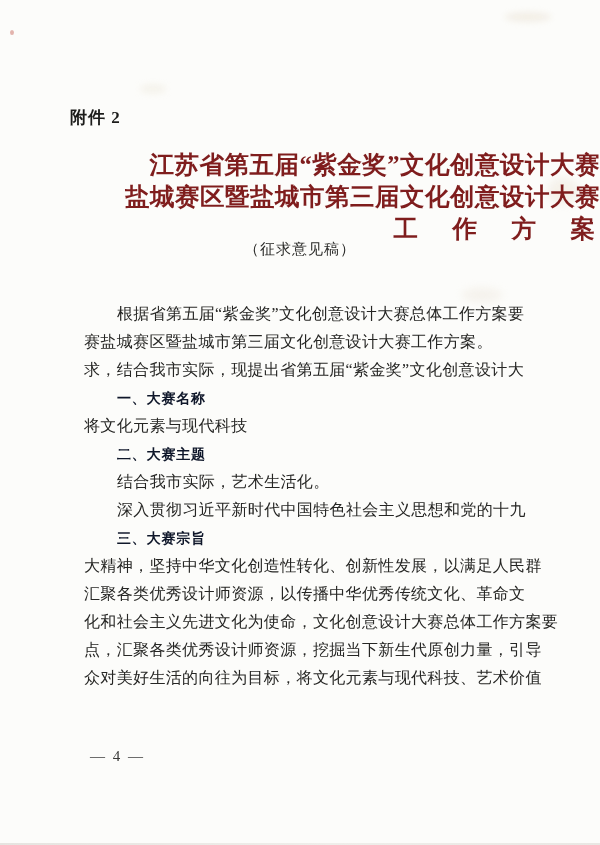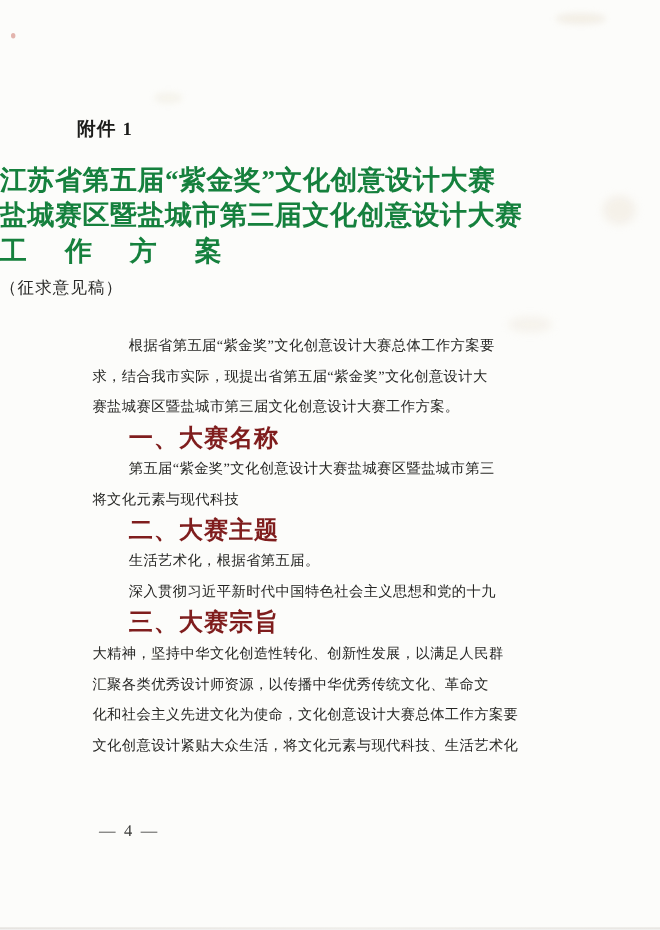--- a/index.html
+++ b/index.html
@@ -43,61 +43,62 @@
     font-weight: bold;
     color: #1c1c1a;
     letter-spacing: 1px;
   }
 
   .title-block {
     position: absolute;
     left: 0;
     top: 149px;
     width: 100%;
-    text-align: left;
+    text-align: right;
     font-weight: bold;
-    color: #15803d;
+    color: #7f1d1d;
     font-size: 24.5px;
     line-height: 32px;
     letter-spacing: 0.5px;
   }
   .title-line { white-space: nowrap; }
   .title-line.spread { letter-spacing: 5px; }
 
   .doc-subtitle {
     position: absolute;
     left: 0;
-    top: 252px;
+    top: 240px;
     width: 100%;
+    text-align: center;
     font-size: 15px;
     color: #2a2a28;
     letter-spacing: 1px;
   }
 
   .doc-body {
     position: absolute;
     left: 84px;
     top: 300px;
     width: 470px;
   }
   .line {
     height: 28px;
     line-height: 28px;
-    font-size: 13px;
+    font-size: 16px;
     letter-spacing: 0.35px;
     white-space: nowrap;
     color: #262624;
   }
   .line.indent { padding-left: 33px; }
   .line.heading {
     font-family: "Liberation Sans", "DejaVu Sans", sans-serif;
     font-weight: bold;
-    font-size: 22px;
+    font-size: 14px;
     letter-spacing: 0.8px;
-    color: #7f1d1d;
+    color: #0f172a;
   }
 
   .page-number {
     position: absolute;
     left: 90px;
     top: 748px;
     font-size: 15px;
     letter-spacing: 2px;
     color: #3a3a38;
   }
@@ -106,43 +107,43 @@
 <body>
 
 <div class="page">
 
   <span class="speck red"></span>
   <span class="speck beige1"></span>
   <span class="speck beige2"></span>
   <span class="speck beige3"></span>
   <span class="speck beige4"></span>
 
-  <div class="attachment-label">附件 1</div>
+  <div class="attachment-label">附件 2</div>
 
   <div class="title-block">
     <div class="title-line">江苏省第五届“紫金奖”文化创意设计大赛</div>
     <div class="title-line">盐城赛区暨盐城市第三届文化创意设计大赛</div>
     <div class="title-line spread">工　作　方　案</div>
   </div>
 
   <div class="doc-subtitle">（征求意见稿）</div>
 
   <div class="doc-body" id="doc-body">
       <div class="line indent">根据省第五届“紫金奖”文化创意设计大赛总体工作方案要</div>
+      <div class="line">赛盐城赛区暨盐城市第三届文化创意设计大赛工作方案。</div>
       <div class="line">求，结合我市实际，现提出省第五届“紫金奖”文化创意设计大</div>
-      <div class="line">赛盐城赛区暨盐城市第三届文化创意设计大赛工作方案。</div>
       <div class="line heading indent">一、大赛名称</div>
-      <div class="line indent">第五届“紫金奖”文化创意设计大赛盐城赛区暨盐城市第三</div>
       <div class="line">将文化元素与现代科技</div>
       <div class="line heading indent">二、大赛主题</div>
-      <div class="line indent">生活艺术化，根据省第五届。</div>
+      <div class="line indent">结合我市实际，艺术生活化。</div>
       <div class="line indent">深入贯彻习近平新时代中国特色社会主义思想和党的十九</div>
       <div class="line heading indent">三、大赛宗旨</div>
       <div class="line">大精神，坚持中华文化创造性转化、创新性发展，以满足人民群</div>
       <div class="line">汇聚各类优秀设计师资源，以传播中华优秀传统文化、革命文</div>
       <div class="line">化和社会主义先进文化为使命，文化创意设计大赛总体工作方案要</div>
-      <div class="line">文化创意设计紧贴大众生活，将文化元素与现代科技、生活艺术化</div>
+      <div class="line">点，汇聚各类优秀设计师资源，挖掘当下新生代原创力量，引导</div>
+      <div class="line">众对美好生活的向往为目标，将文化元素与现代科技、艺术价值</div>
     </div>
 
   <div class="page-number">— 4 —</div>
 
   <div class="scan-bottom-edge"></div>
 </div>
 
 </body></html>

